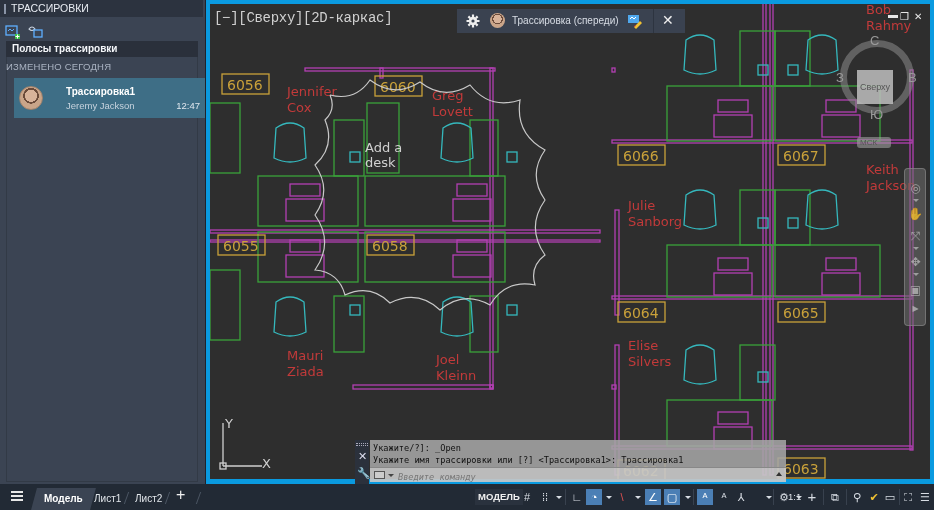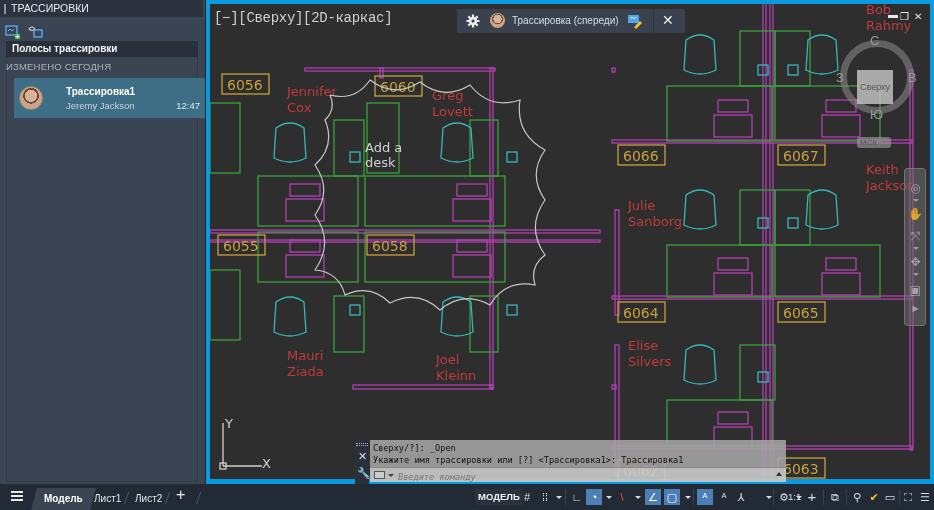--- a/index.html
+++ b/index.html
@@ -289,21 +289,21 @@
     <span class="nav-btn" style="top:114px">▣</span>
     <span class="nav-btn" style="top:132px; font-size:8px">▶</span>
   </div>
 
   <div class="cmd">
     <div class="cmd-side">
       <div class="cmd-grip"></div>
       <span class="cmd-x">✕</span>
       <span class="cmd-wrench">🔧</span>
     </div>
-    <div class="cmd-hist"><div>Сверху/?]: _Open</div><div>Укажите имя трассировки или [?] &lt;Трассировка1&gt;: Трассировка1</div></div>
+    <div class="cmd-hist"><div>Укажите/?]: _Open</div><div>Укажите имя трассировки или [?] &lt;Трассировка1&gt;: Трассировка1</div></div>
     <div class="cmd-input">
       <span class="cmd-icon"></span>
       <span class="cmd-caret"></span>
       <input class="cmd-field" type="text" placeholder="Введите команду" style="">
       <span class="cmd-scroll"></span>
     </div>
   </div>
 
   <div class="statusbar">
     <span class="hamburger"></span>

